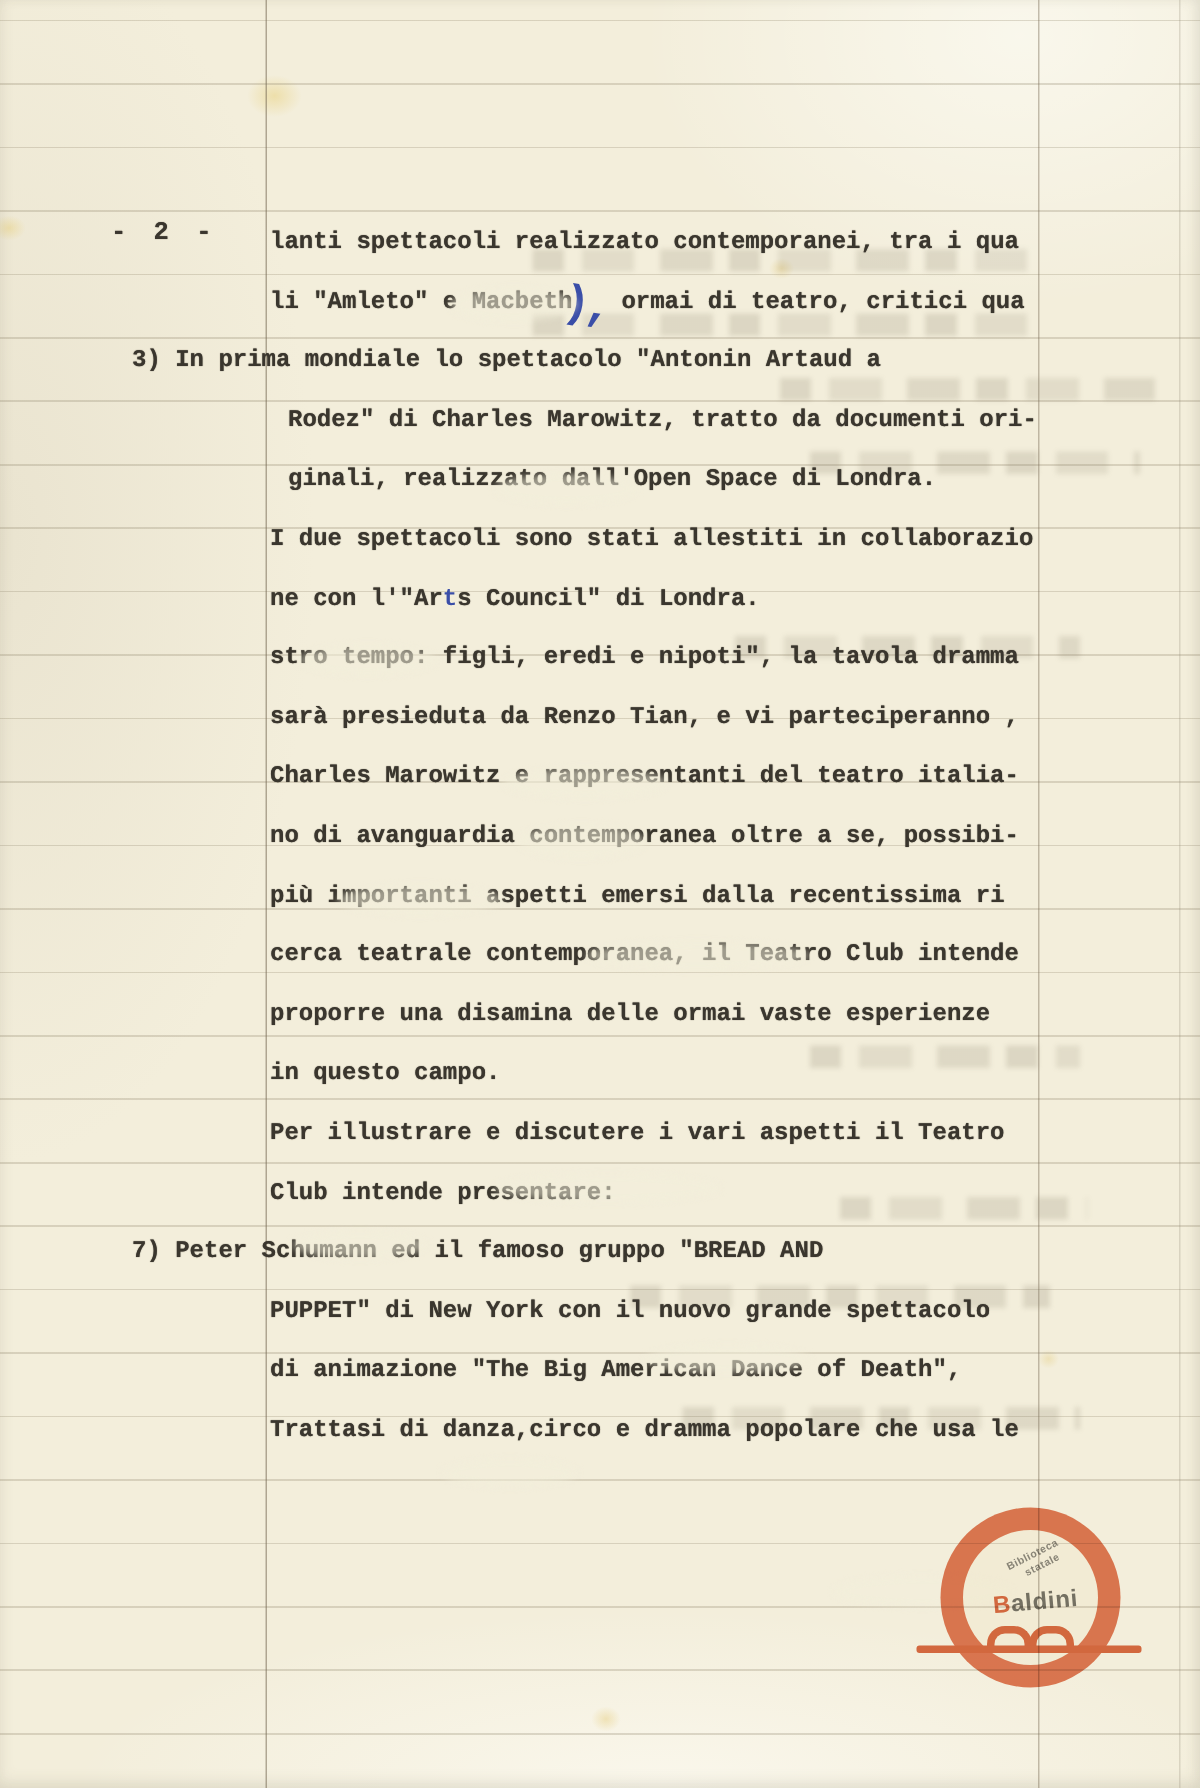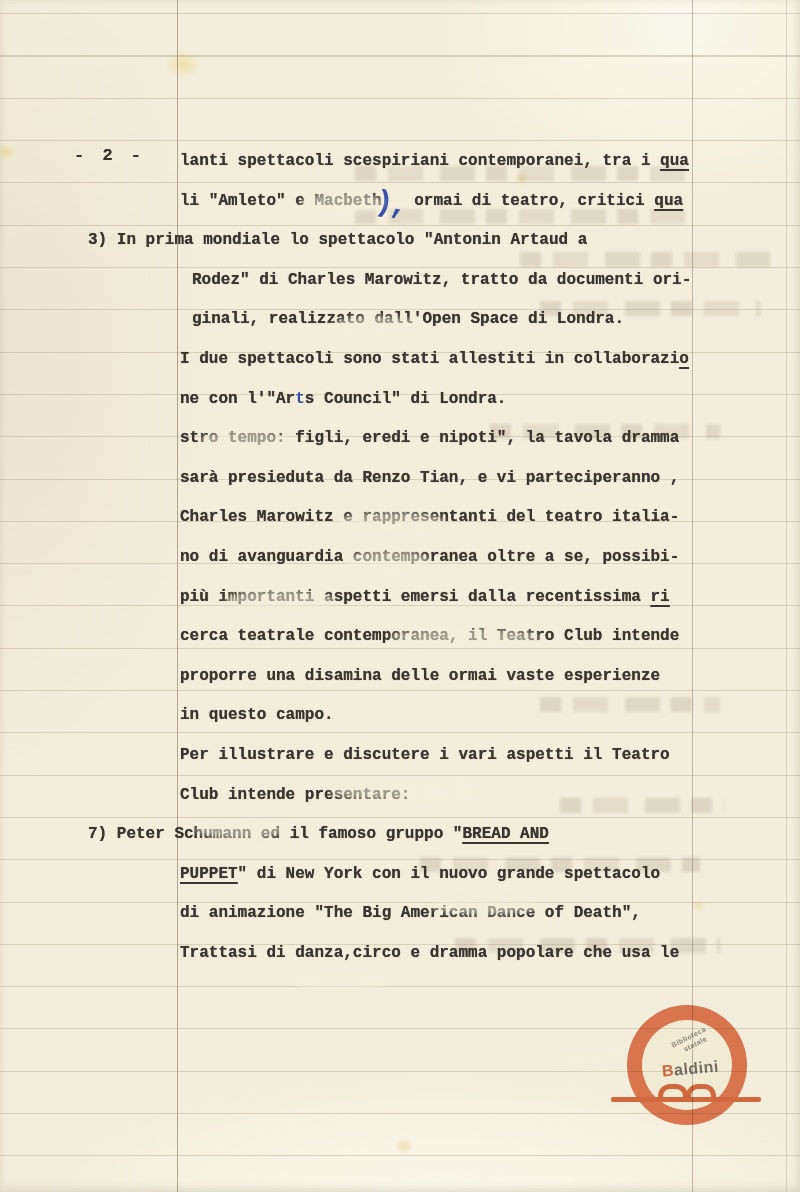--- a/index.html
+++ b/index.html
@@ -43,21 +43,21 @@
   }
   .typed{position:absolute;left:0;top:142px;right:0;}
   .tline{
     height:39.6px;line-height:39.6px;white-space:pre;
     font-weight:bold;font-size:16px;color:#3a362e;
     text-shadow:0 0 .7px rgba(55,50,40,.85);
     margin-left:180px;
   }
   .tline.num{margin-left:88px;}
   .tline.cont{margin-left:192px;}
-  .u{text-decoration:underline;text-decoration-thickness:2px;text-underline-offset:4px;text-align:right;}
+  .u{text-decoration-thickness:2px;text-underline-offset:4px;text-align:right;}
   .hw{color:#3a4ea8;text-shadow:none;font-weight:bold;}
   .hwbig{
     display:inline-block;font-size:30px;line-height:1;vertical-align:-7px;
     transform:rotate(9deg);margin:0 0 0 -7px;letter-spacing:-3px;
   }
 
   
   .bleed{
     position:absolute;height:15px;opacity:.5;filter:blur(1.8px);
     background:repeating-linear-gradient(90deg,
@@ -141,21 +141,21 @@
   <div class="bleed b4"></div>
   <div class="bleed b5"></div>
   <div class="bleed b6"></div>
   <div class="bleed b7"></div>
   <div class="bleed b8"></div>
   <div class="bleed b9"></div>
 
   <div class="pagenum">- 2 -</div>
 
   <div class="typed">
-    <div class="tline"><span>lanti spettacoli scespiriani contemporanei, tra i </span><span class="u">qua</span></div>
+    <div class="tline"><span>lanti spettacoli realizzato contemporanei, tra i </span><span class="u">qua</span></div>
     <div class="tline"><span>li "Amleto" e Macbeth</span><span class="hw hwbig">),</span><span> ormai di teatro, critici </span><span class="u">qua</span></div>
     <div class="tline num"><span>3) In prima mondiale lo spettacolo "Antonin Artaud a</span></div>
     <div class="tline cont"><span>Rodez" di Charles Marowitz, tratto da documenti ori-</span></div>
     <div class="tline cont"><span>ginali, realizzato dall'Open Space di Londra.</span></div>
     <div class="tline"><span>I due spettacoli sono stati allestiti in collaborazi</span><span class="u">o</span></div>
     <div class="tline"><span>ne con l'"Ar</span><span class="hw">t</span><span>s Council" di Londra.</span></div>
     <div class="tline"><span>stro tempo: figli, eredi e nipoti", la tavola dramma</span></div>
     <div class="tline"><span>sarà presieduta da Renzo Tian, e vi parteciperanno ,</span></div>
     <div class="tline"><span>Charles Marowitz e rappresentanti del teatro italia-</span></div>
     <div class="tline"><span>no di avanguardia contemporanea oltre a se, possibi-</span></div>

